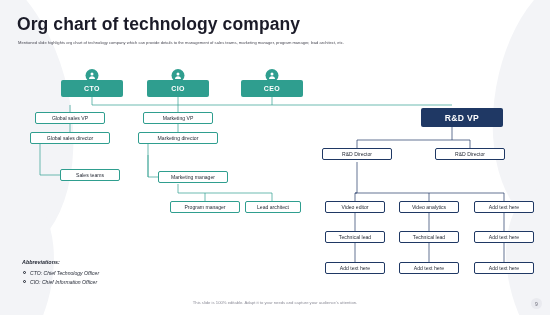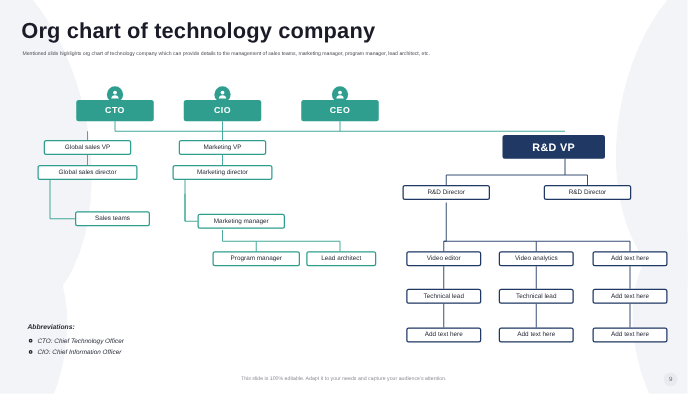--- a/index.html
+++ b/index.html
@@ -114,21 +114,21 @@
   <div class="top-wrap" style="left:241px;top:80px;">
     <div class="av">
       <svg width="9" height="9" viewBox="0 0 24 24">
           <circle cx="12" cy="8" r="4" fill="#ffffff"></circle>
           <path d="M4 21c0-4.4 3.6-7 8-7s8 2.6 8 7z" fill="#ffffff"></path>
         </svg>
     </div>
     <div class="node top-node" style="position:relative;">CEO</div>
   </div>
 
-  <div class="node rd-vp" style="left:402px;top:108px;">R&amp;D VP</div>
+  <div class="node rd-vp" style="left:421px;top:108px;">R&amp;D VP</div>
 
   <div class="node box box-small" style="left:35px;top:112px;width:70px;">Global sales VP</div>
   <div class="node box box-small" style="left:30px;top:132px;width:80px;">Global sales director</div>
   <div class="node box box-small" style="left:60px;top:169px;width:60px;">Sales teams</div>
 
   <div class="node box box-small" style="left:143px;top:112px;width:70px;">Marketing VP</div>
   <div class="node box box-small" style="left:138px;top:132px;width:80px;">Marketing  director</div>
   <div class="node box box-small" style="left:158px;top:171px;width:70px;">Marketing  manager</div>
 
   <div class="node box box-small" style="left:170px;top:201px;width:70px;">Program  manager</div>

